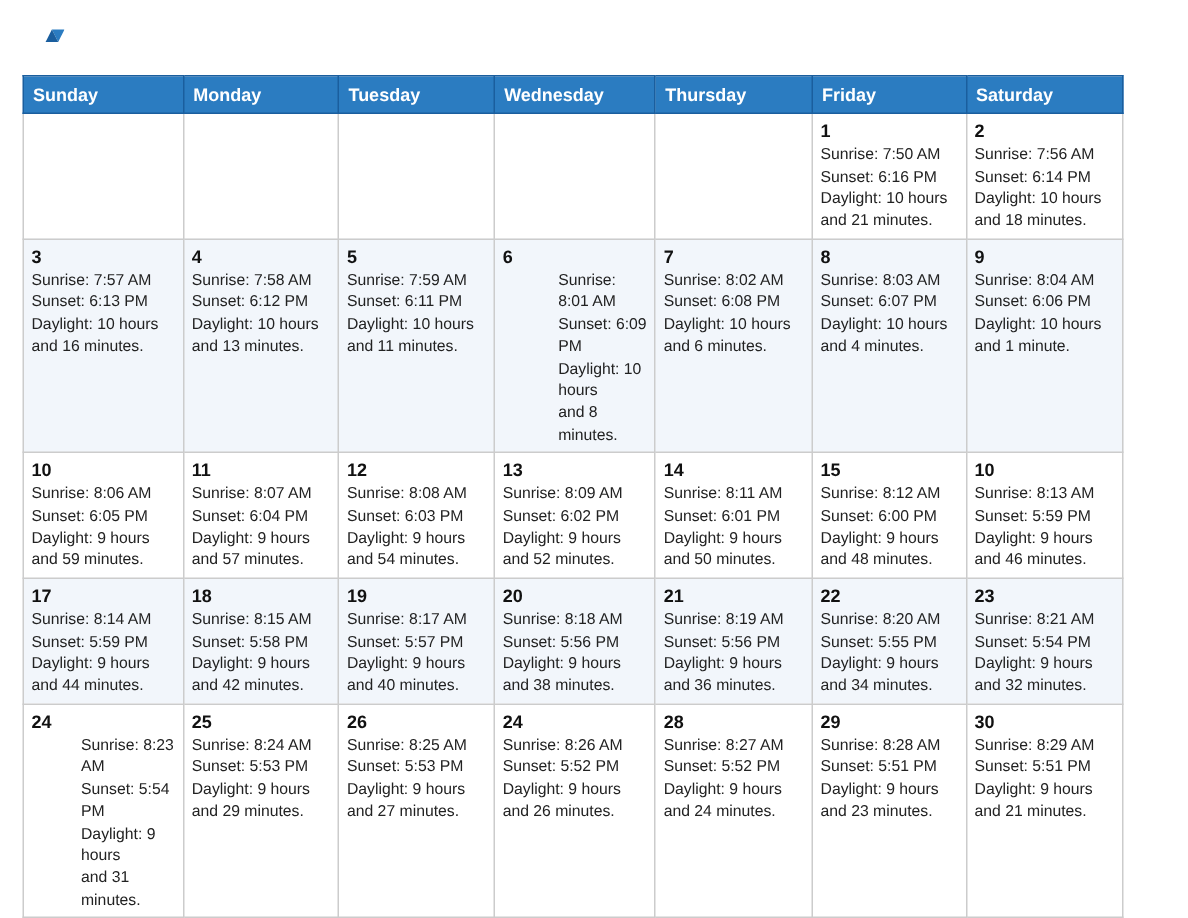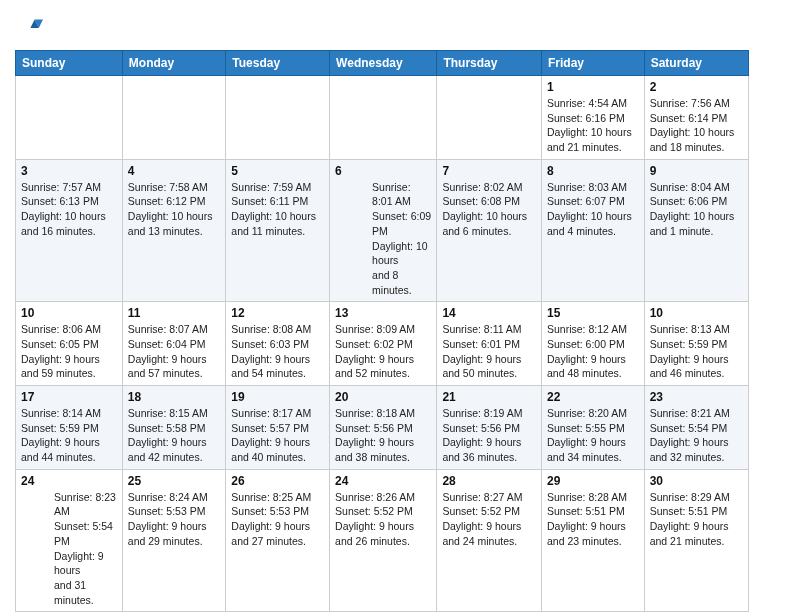--- a/index.html
+++ b/index.html
@@ -138,21 +138,21 @@
     </thead>
     <tbody id="calendar-body">
     <tr class="row-odd">
           <td class="empty"></td>
           <td class="empty"></td>
           <td class="empty"></td>
           <td class="empty"></td>
           <td class="empty"></td>
           <td>
             <div class="day-num">1</div>
-            <div class="day-info" style="white-space: pre-line;">Sunrise: 4:54 AM
+            <div class="day-info" style="white-space: pre-line;">Sunrise: 7:50 AM
 Sunset: 6:16 PM
 Daylight: 10 hours
 and 21 minutes.</div>
           </td>
           <td>
             <div class="day-num">2</div>
             <div class="day-info" style="white-space: pre-line;">Sunrise: 7:56 AM
 Sunset: 6:14 PM
 Daylight: 10 hours
 and 18 minutes.</div>

